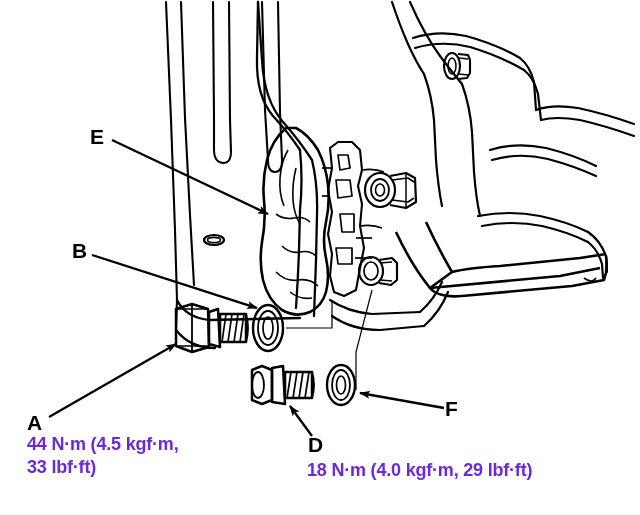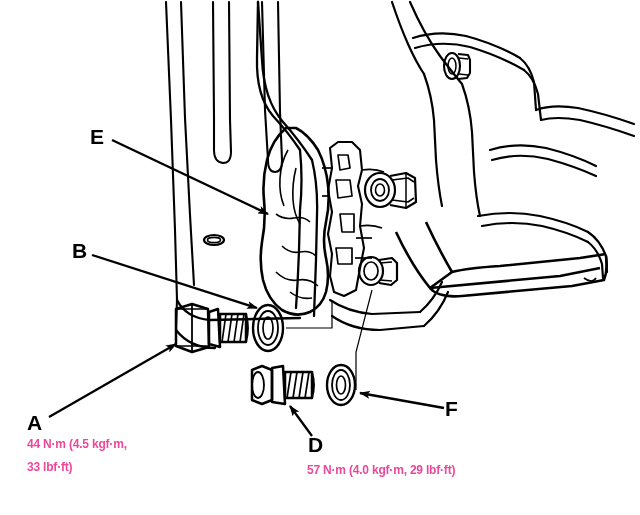--- a/index.html
+++ b/index.html
@@ -31,22 +31,22 @@
     font-size: 21px;
     color: #000000;
     line-height: 1;
     letter-spacing: 0px;
     white-space: nowrap;
   }
   .torque-spec {
     position: absolute;
     font-family: "Liberation Sans", sans-serif;
     font-weight: bold;
-    font-size: 12px;
-    color: #ec4899;
+    font-size: 18px;
+    color: #6d28d9;
     line-height: 23px;
     white-space: pre-line;
     letter-spacing: -0.2px;
   }
   #label-A { left: 27px; top: 412px; }
   #label-B { left: 72px; top: 240px; }
   #label-D { left: 308px; top: 434px; }
   #label-E { left: 90px; top: 126px; }
   #label-F { left: 445px; top: 398px; }
   #torque-A { left: 27px; top: 433px; }
@@ -222,15 +222,15 @@
   </svg>
 
   <div class="callout-letter" id="label-E">E</div>
   <div class="callout-letter" id="label-B">B</div>
   <div class="callout-letter" id="label-A">A</div>
   <div class="callout-letter" id="label-D">D</div>
   <div class="callout-letter" id="label-F">F</div>
 
   <div class="torque-spec" id="torque-A">44 N·m (4.5 kgf·m,
 33 lbf·ft)</div>
-  <div class="torque-spec" id="torque-D">57 N·m (4.0 kgf·m, 29 lbf·ft)</div>
+  <div class="torque-spec" id="torque-D">18 N·m (4.0 kgf·m, 29 lbf·ft)</div>
 
 </div>
 
 </body></html>

